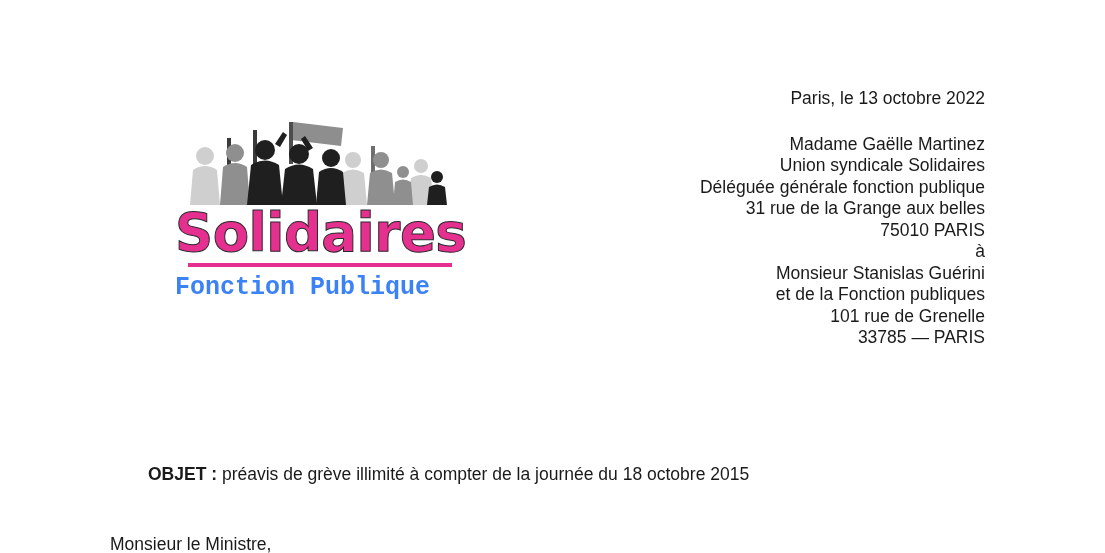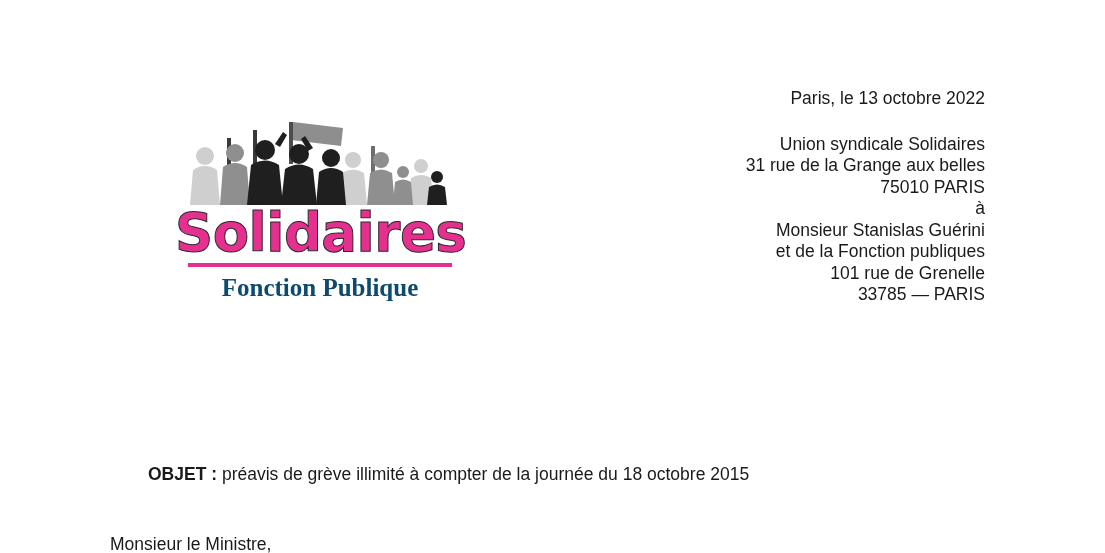--- a/index.html
+++ b/index.html
@@ -53,26 +53,25 @@
     width: 290px;
   }
   .logo-rule {
     width: 264px;
     height: 4px;
     background: #e5308f;
     margin: 2px auto 0 auto;
   }
   .logo-sub {
     margin: 6px 0 0 0;
-    font-family: Liberation Serif, serif;
+    font-family: Liberation Mono, monospace;
     font-weight: bold;
     font-size: 25px;
     line-height: 30px;
-    color: #0c4a6e;
-    text-align: center;
+    color: #3b82f6;
     width: 290px;
   }
 
   
   .address-block {
     position: absolute;
     right: 120px;
     top: 88px;
     text-align: right;
     font-size: 17.5px;
@@ -159,21 +158,23 @@
       </svg>
     </div>
     <div class="logo-wordmark">Solidaires</div>
     <div class="logo-rule"></div>
     <div class="logo-sub">Fonction Publique</div>
   </div>
 
   <div class="address-block">
     <div class="address-date line">Paris, le 13 octobre 2022</div>
 
+    <div class="line">Madame Gaëlle Martinez</div>
     <div class="line">Union syndicale Solidaires</div>
+    <div class="line">Déléguée générale fonction publique</div>
     <div class="line">31 rue de la Grange aux belles</div>
     <div class="line">75010 PARIS</div>
 
     <div class="line address-a">à</div>
 
     <div class="line">Monsieur Stanislas Guérini</div>
     <div class="line">et de la Fonction publiques</div>
     <div class="line">101 rue de Grenelle</div>
     <div class="line">33785 — PARIS</div>
   </div>

